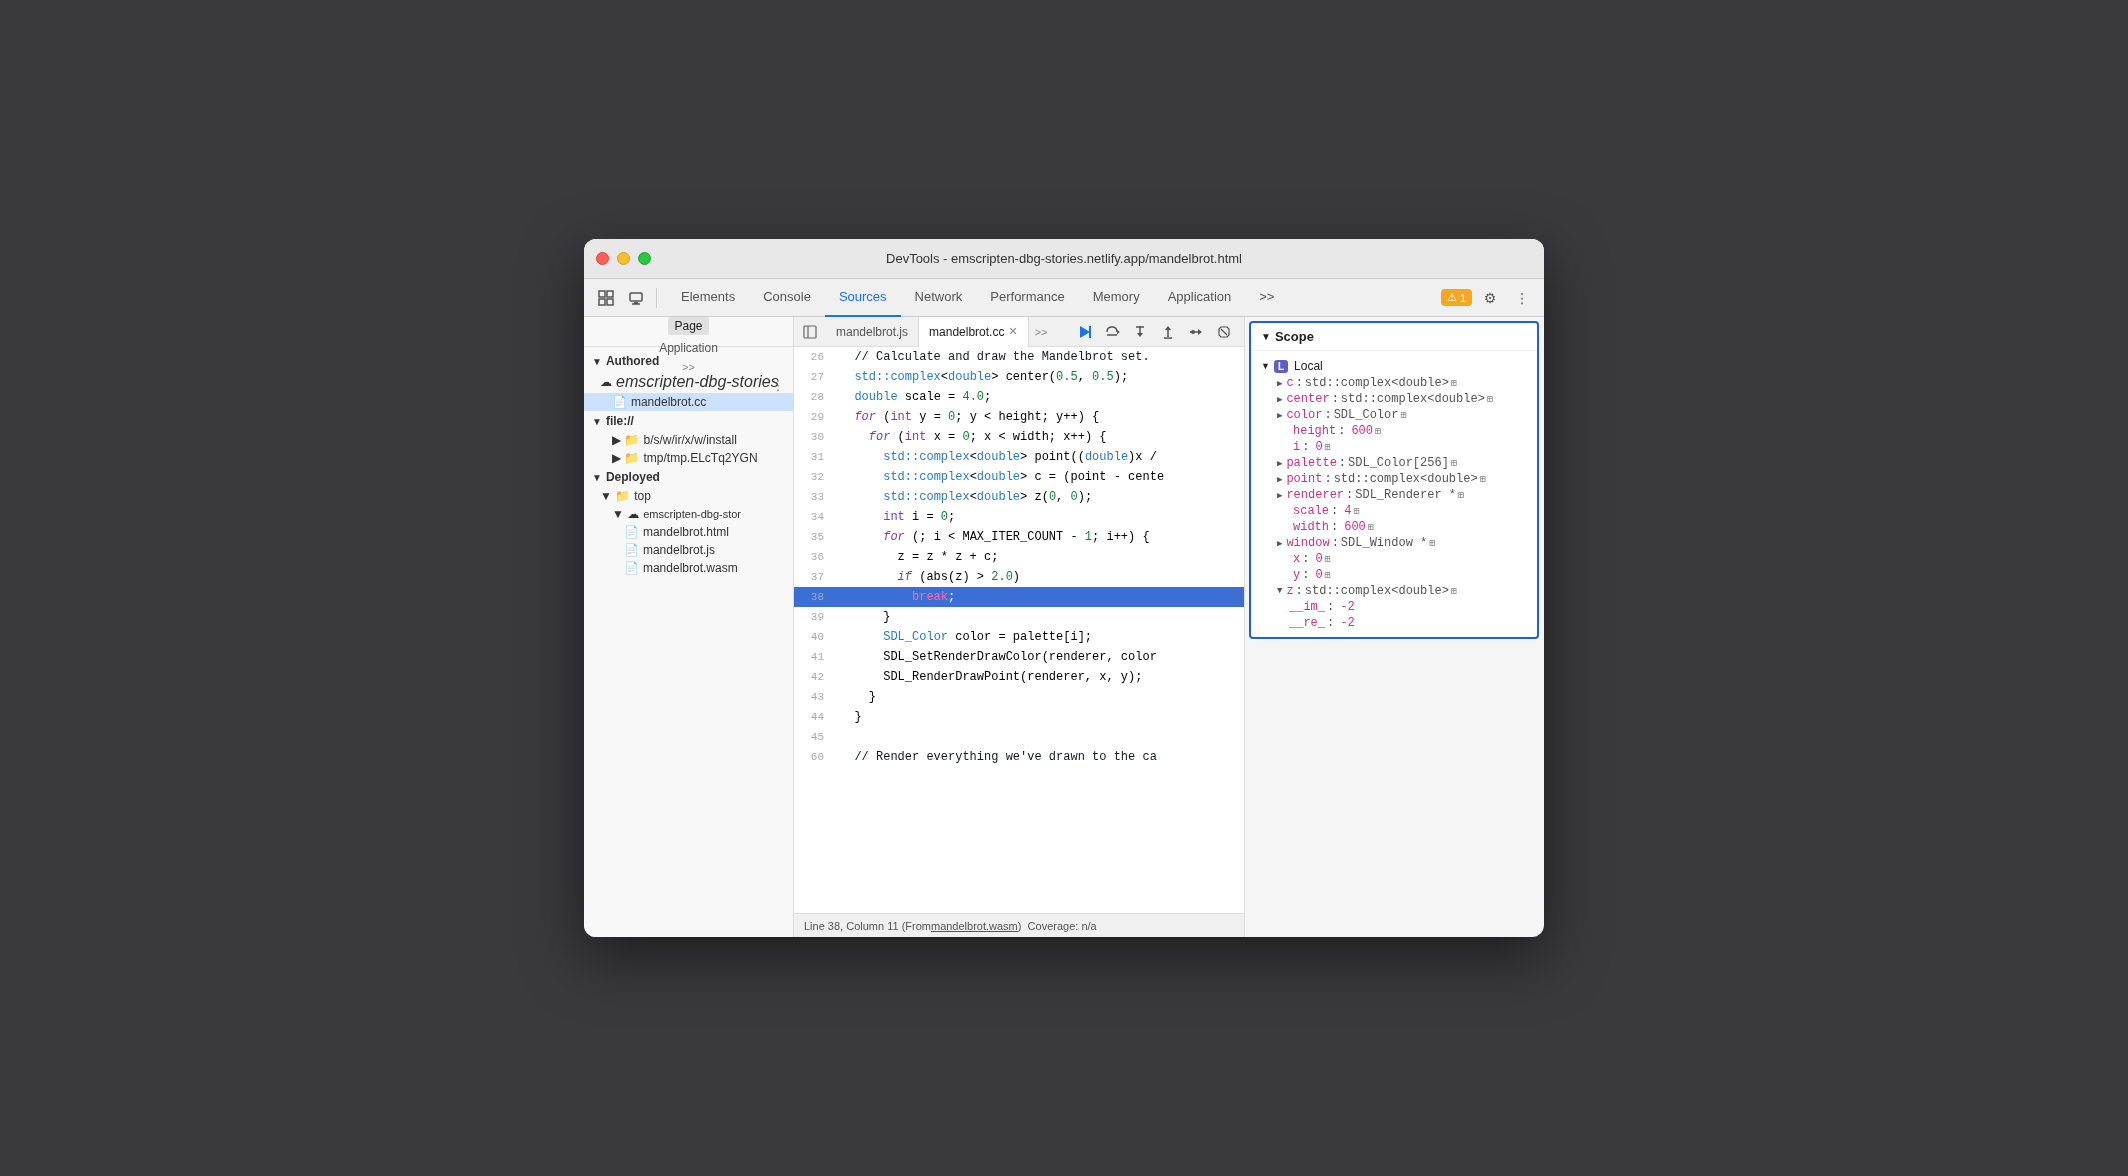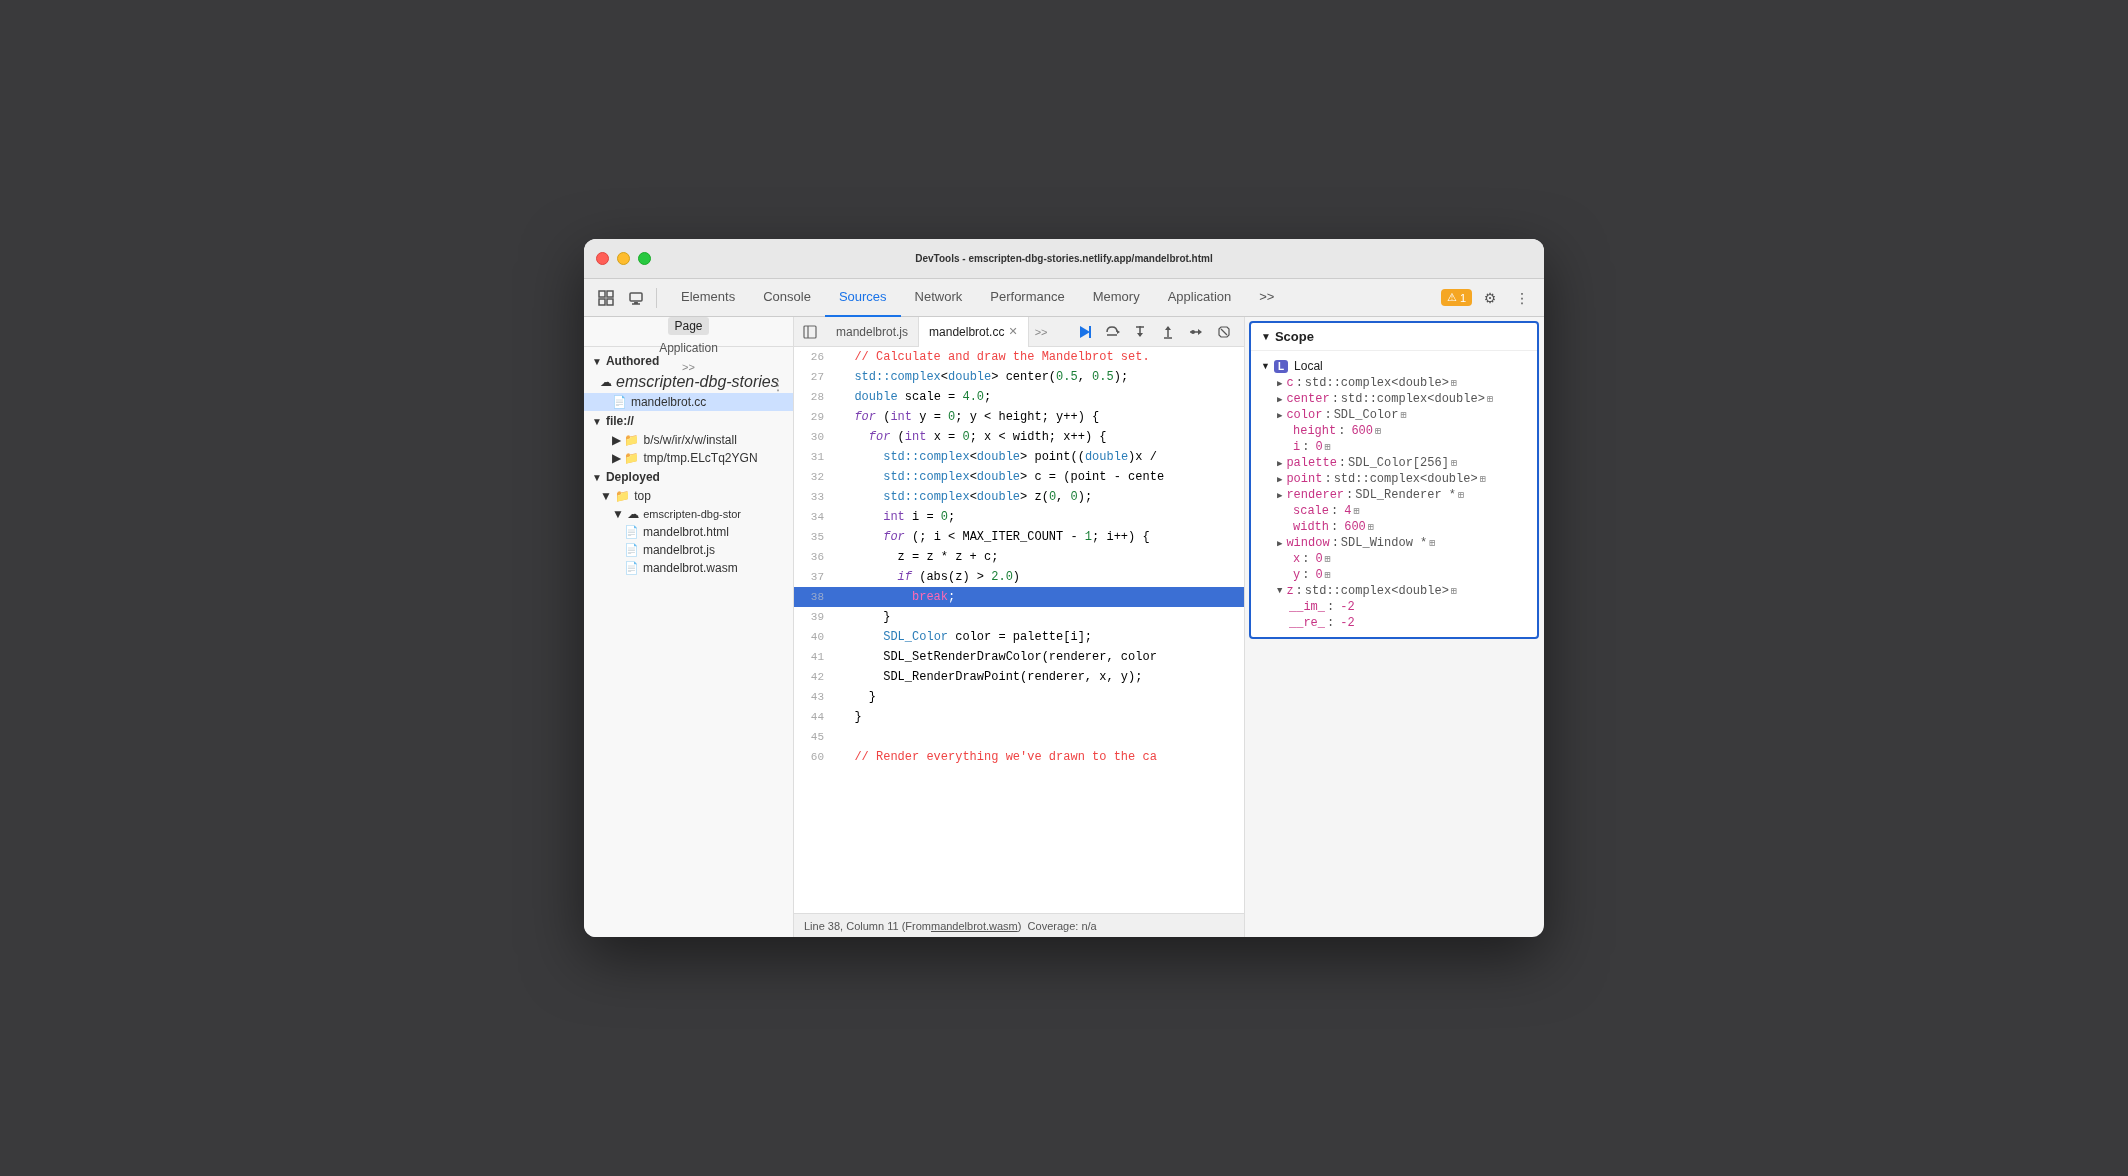--- a/index.html
+++ b/index.html
@@ -38,23 +38,23 @@
       height: 13px;
       border-radius: 50%;
     }
     .tl-red { background: #ff5f57; border: 1px solid #e0443e; }
     .tl-yellow { background: #febc2e; border: 1px solid #d4a017; }
     .tl-green { background: #28c840; border: 1px solid #1aab29; }
     .titlebar-title {
       position: absolute;
       left: 50%;
       transform: translateX(-50%);
-      font-size: 10px;
+      font-size: 13px;
       color: #333;
-      font-weight: 700;
+      font-weight: 400;
     }
     
     .toolbar {
       background: #f0f0f0;
       border-bottom: 1px solid #ccc;
       display: flex;
       align-items: center;
       padding: 0 8px;
       height: 38px;
       gap: 2px;
@@ -286,21 +286,21 @@
       white-space: pre;
       line-height: 20px;
     }
     .code-line.highlighted .line-num { color: #99aacc; }
     .code-line.highlighted .line-content { color: #fff; }
     
     .kw { color: #7b3fb0; font-style: italic; }
     .kw2 { color: #7b3fb0; }
     .type { color: #2b7db8; }
     .num { color: #1a7f37; }
-    .comment { color: #ef4444; }
+    .comment { color: #0f172a; }
     .pink-kw { color: #d63384; font-weight: normal; }
     
     .status-bar {
       height: 24px;
       background: #f0f0f0;
       border-top: 1px solid #ddd;
       display: flex;
       align-items: center;
       padding: 0 10px;
       font-size: 11px;

